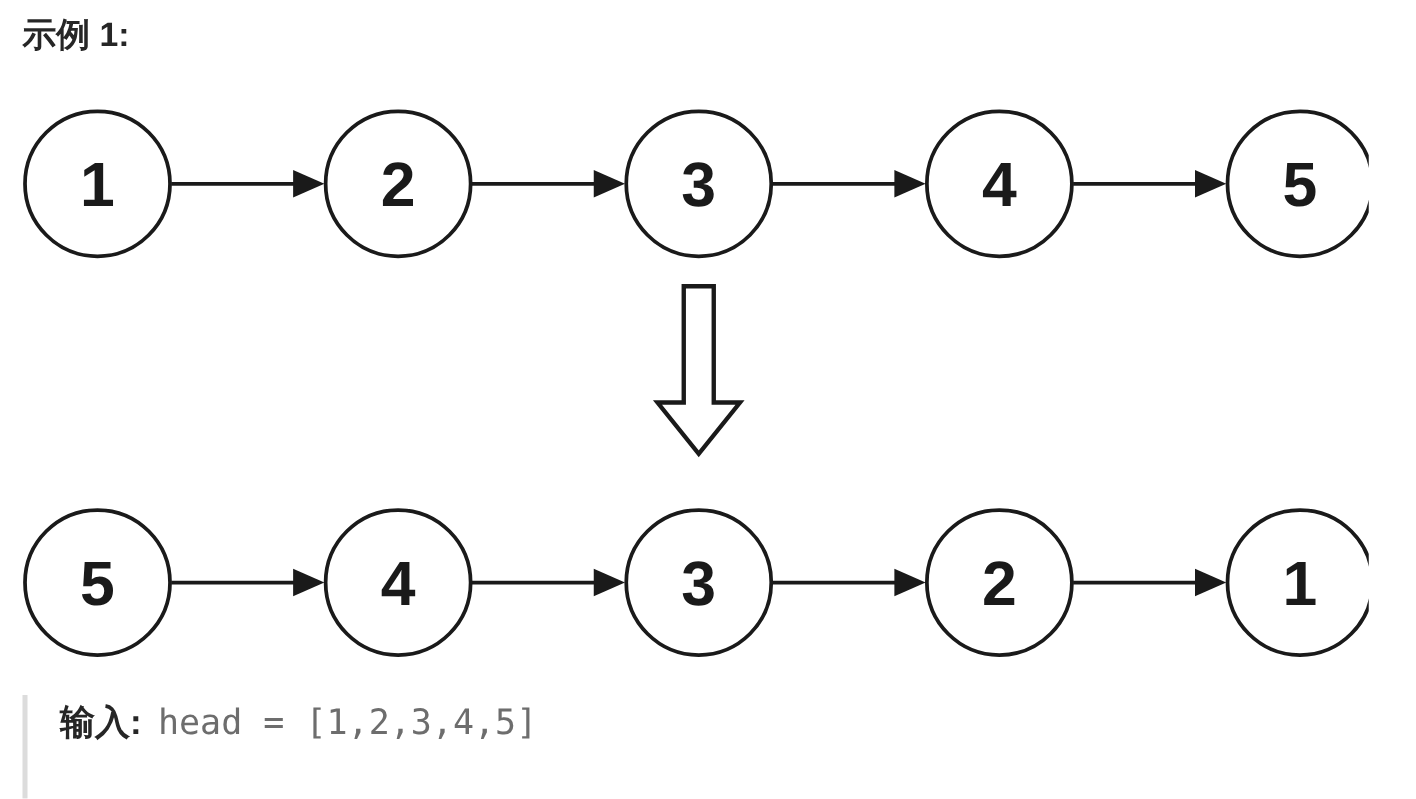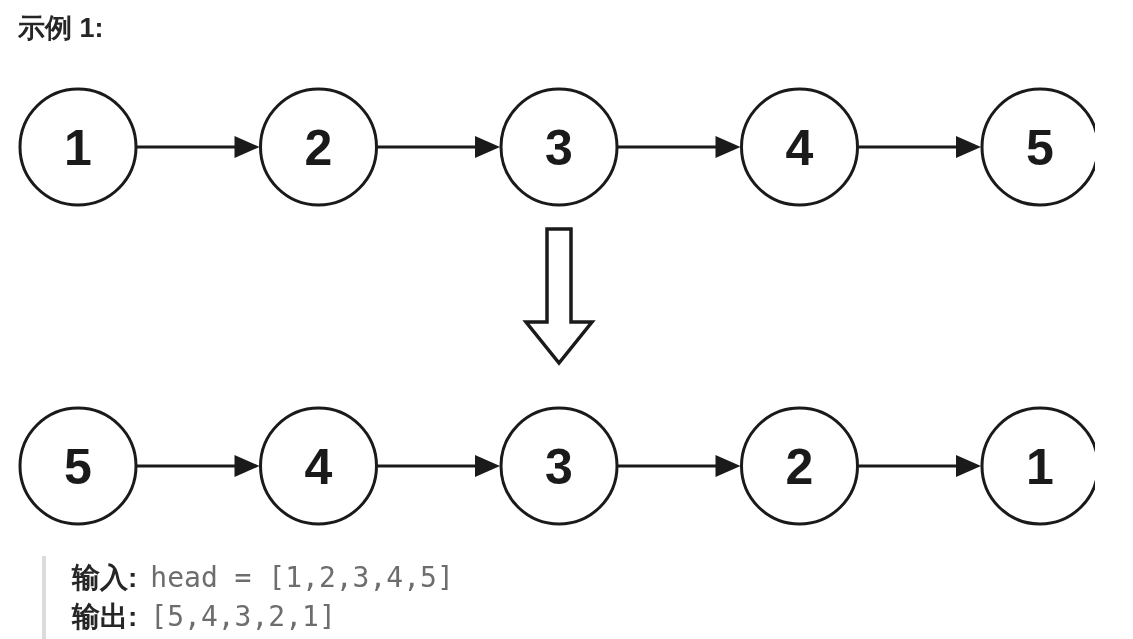--- a/index.html
+++ b/index.html
@@ -23,21 +23,20 @@
     font-size:27px;font-weight:700;color:var(--heading);
     white-space:pre;
   }
   .diagram-svg{
     position:absolute;left:0;top:0;
   }
   .example-io{
     position:absolute;left:18px;top:556px;right:0;bottom:0;
     border-left:4px solid var(--quote-bar);
     padding:2px 0 12px 26px;
-    margin-left:24px;
   }
   .io-line{
     font-size:28px;line-height:39px;white-space:nowrap;
   }
   .io-label{
     font-weight:700;color:var(--heading);
   }
   .io-value{
     font-family:"DejaVu Sans Mono",monospace;
     color:var(--value-text);
@@ -92,18 +91,15 @@
         <circle cx="1040" cy="466" r="58" fill="#ffffff" stroke="#1a1a1a" stroke-width="3"></circle>
         <text x="1040" y="484" text-anchor="middle" font-size="50" font-weight="bold" fill="#1a1a1a" font-family="&quot;Liberation Sans&quot;, sans-serif">1</text>
       </g>
       <polygon points="547,229 571,229 571,322 592,322 559,363 526,322 547,322" fill="#ffffff" stroke="#1a1a1a" stroke-width="3.5" stroke-linejoin="miter"></polygon>
     </svg>
 
   <div class="example-io">
     <div class="io-line">
       <span class="io-label">输入:</span><span class="io-value">head = [1,2,3,4,5]</span>
     </div>
-    <div class="io-line">
-      <span class="io-label">输出:</span><span class="io-value">[5,4,3,2,1]</span>
-    </div>
   </div>
 
 </div>
 
 </body></html>

